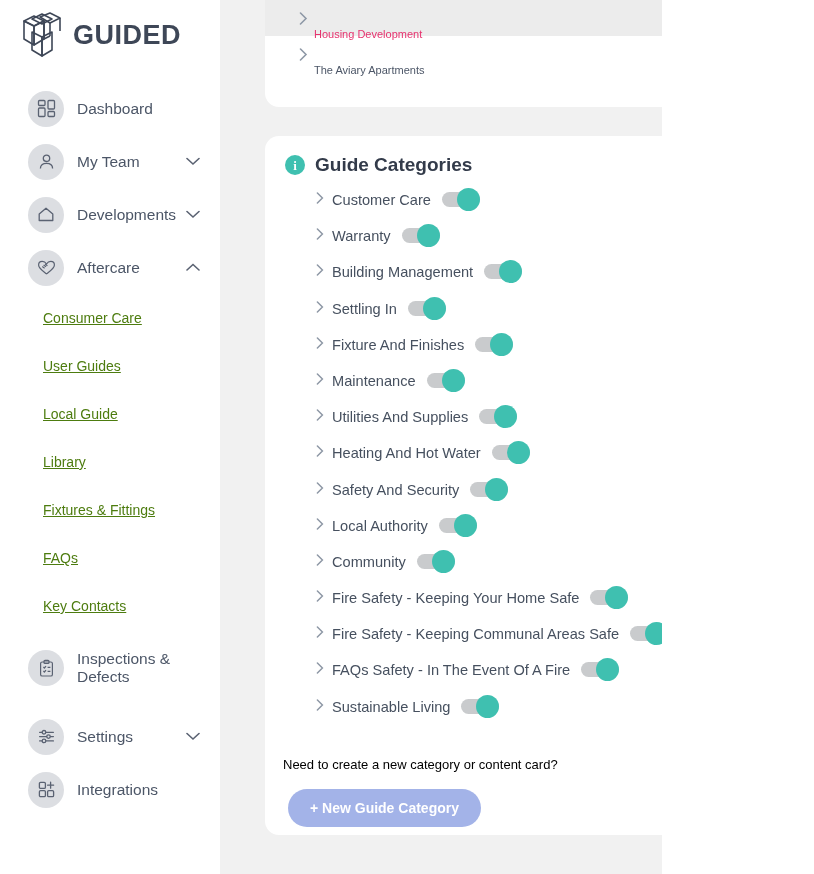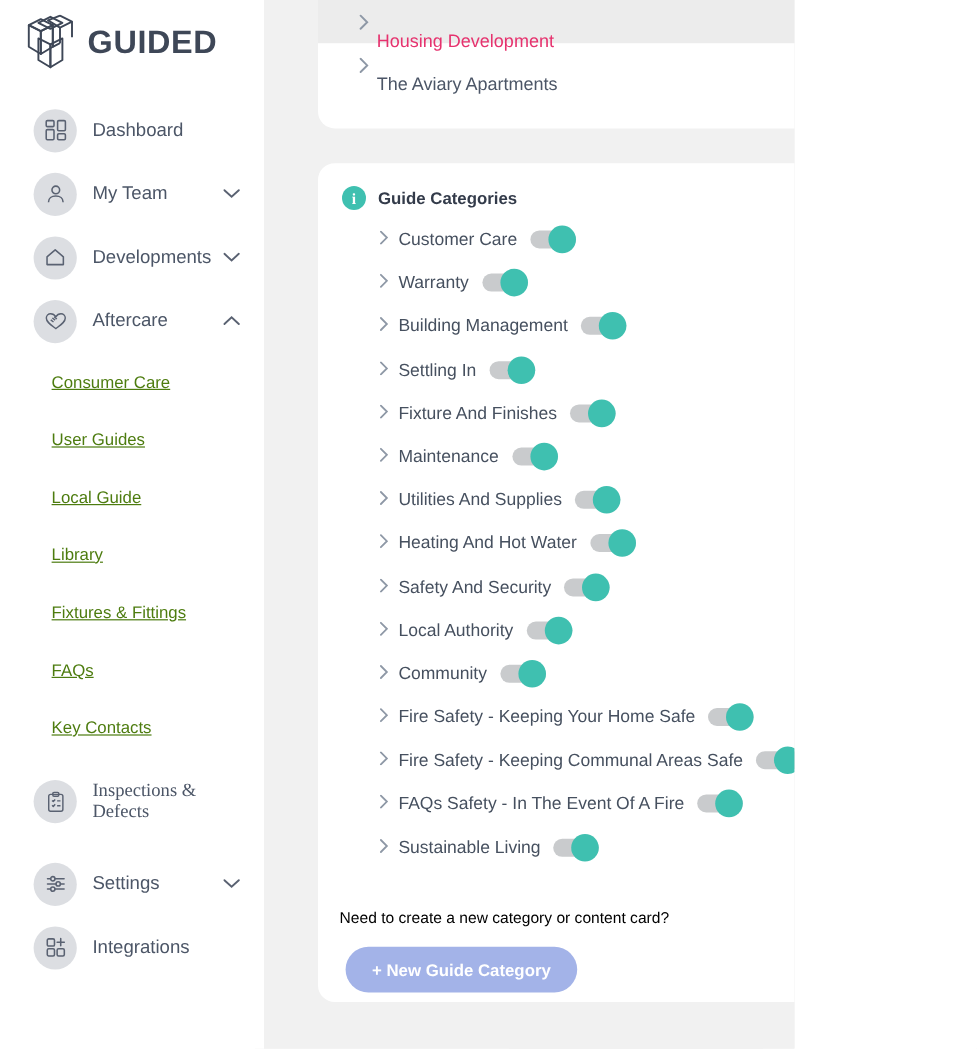--- a/index.html
+++ b/index.html
@@ -67,21 +67,21 @@
     margin-right: 13px;
   }
   .nav-icon svg { display: block; }
   .nav-label {
     font-size: 15.5px;
     color: #4c5667;
     flex: 1 1 auto;
     line-height: 1.15;
     padding-right: 4px;
   }
-  .nav-label.wrap { white-space: normal; font-family: Liberation Serif, serif; }
+  .nav-label.wrap { white-space: normal; }
   .chev {
     width: 22px;
     flex: 0 0 22px;
     margin-right: 16px;
     display: flex;
     align-items: center;
     justify-content: center;
   }
 
   .subnav-item {
@@ -123,21 +123,21 @@
     align-items: center;
     height: 36px;
     padding-left: 27px;
     cursor: pointer;
   }
   .dev-row.active { background: #ececec; }
   .dev-caret {
     width: 22px; flex: 0 0 22px;
     display: flex; align-items: center; justify-content: center;
   }
-  .dev-label { font-size: 15px; color: #4c5667; margin-top: 32px; }
+  .dev-label { font-size: 11px; color: #4c5667; margin-top: 32px; }
   .dev-row.active .dev-label { color: #e6326e; }
 
   
   #card-guide {
     top: 136px;
     height: 699px;
   }
   .card-head {
     display: flex;
     align-items: center;
@@ -152,21 +152,21 @@
     color: #fff;
     font-size: 13px;
     font-weight: bold;
     font-family: "Liberation Serif", serif;
     display: flex;
     align-items: center;
     justify-content: center;
     line-height: 1;
   }
   .card-title {
-    font-size: 14px;
+    font-size: 19px;
     font-weight: bold;
     color: #333b4a;
   }
 
   .cat-scroll-wrap {
     position: relative;
     margin: 8px 0 0 0;
     height: 545px;
   }
   .cat-list {

